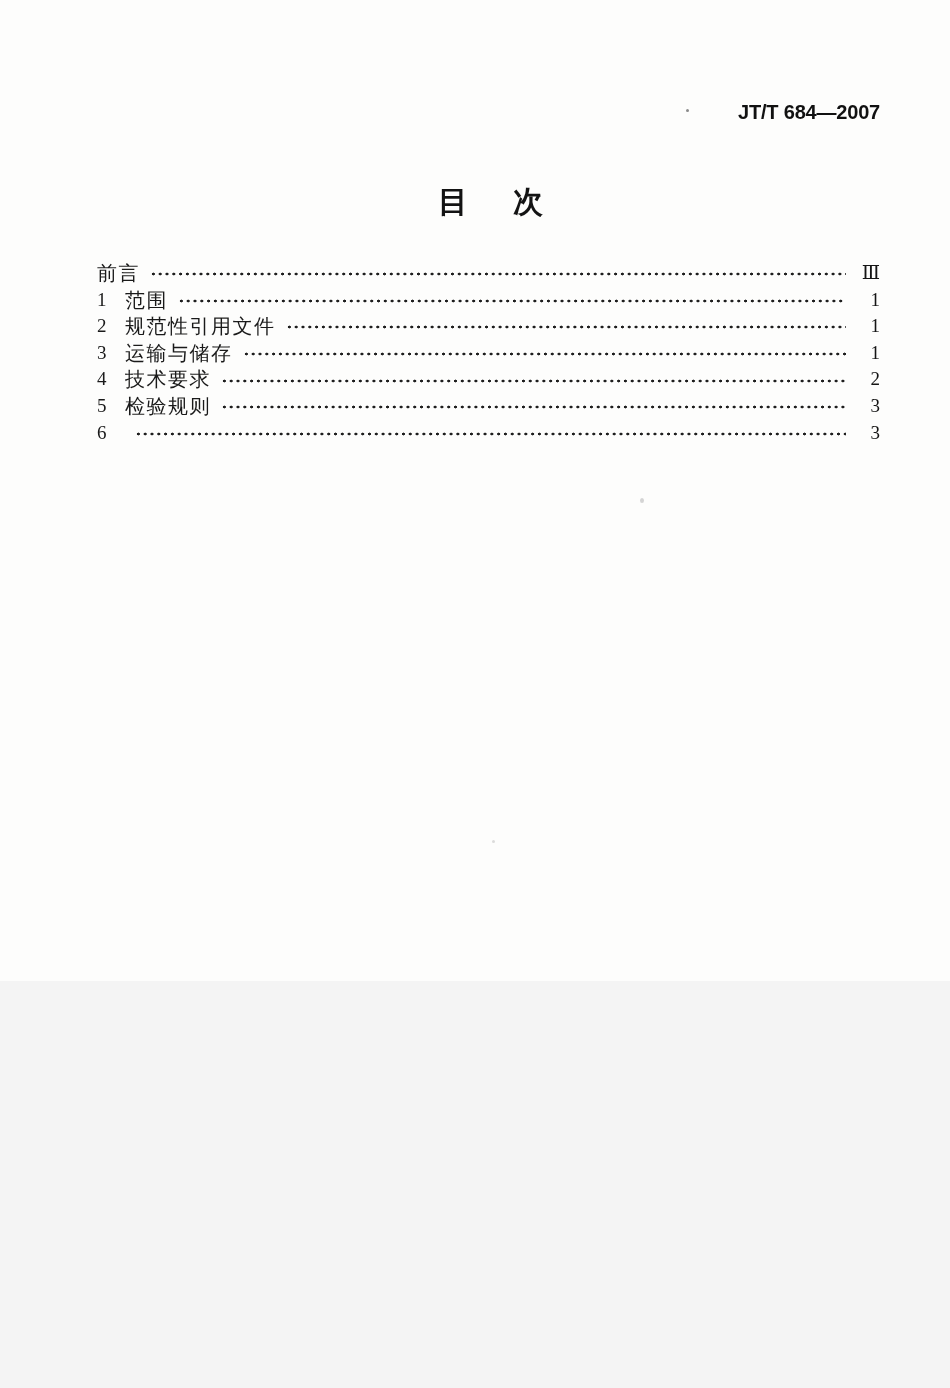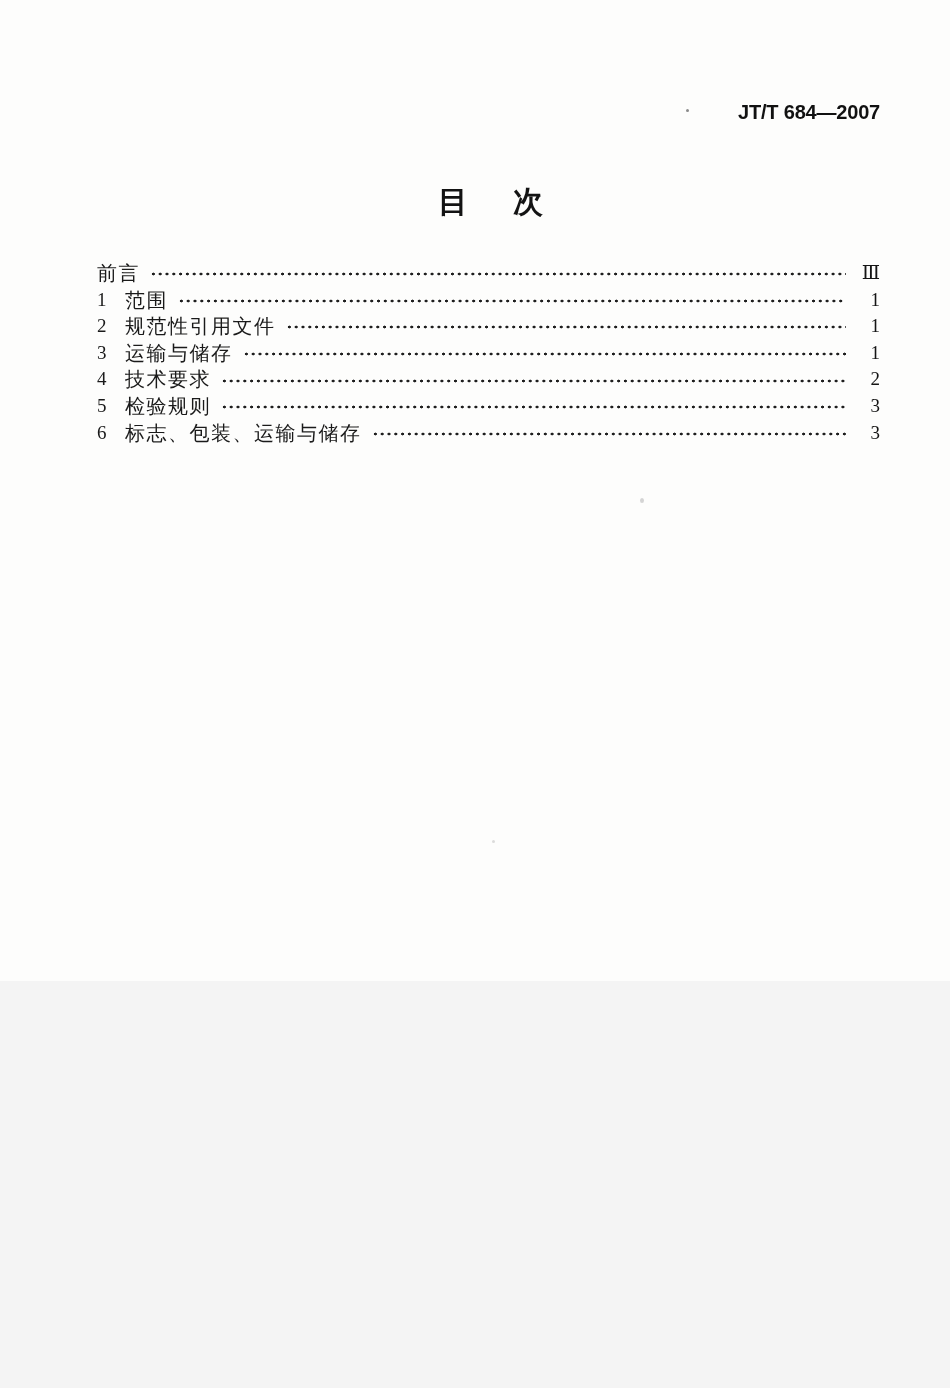--- a/index.html
+++ b/index.html
@@ -151,21 +151,20 @@
 
     <li class="toc-row">
       <span class="toc-num">5</span>
       <span class="toc-label">检验规则</span>
       <span class="toc-leader"></span>
       <span class="toc-page">3</span>
     </li>
 
     <li class="toc-row">
       <span class="toc-num">6</span>
-      <span class="toc-label">标志、包装、运输与储存</span>
       <span class="toc-leader"></span>
       <span class="toc-page">3</span>
     </li>
   </ol>
 
   <div class="speck speck-2"></div>
   <div class="speck speck-3"></div>
 
 </div>
 

